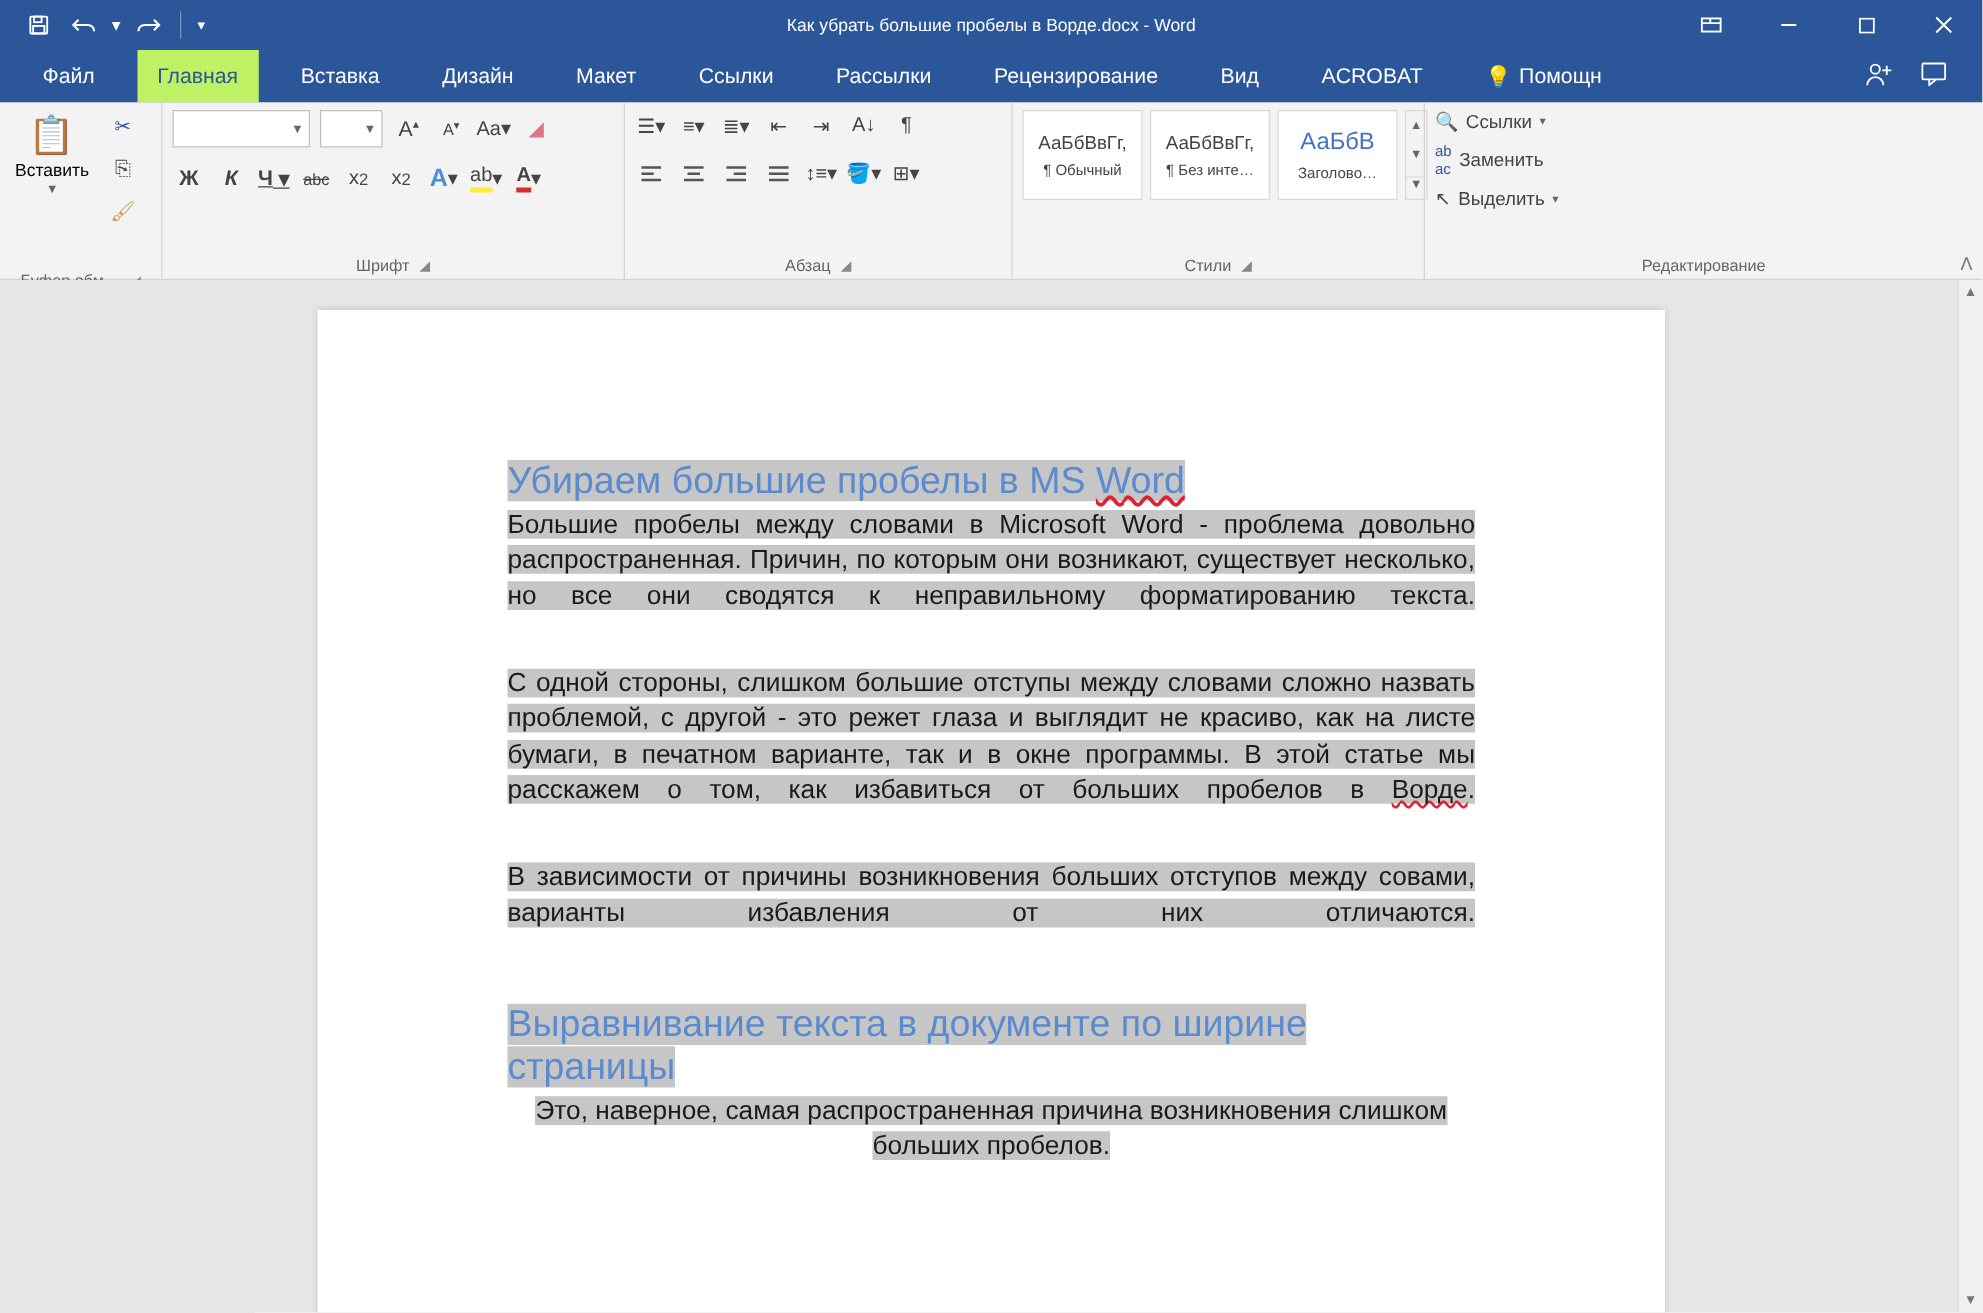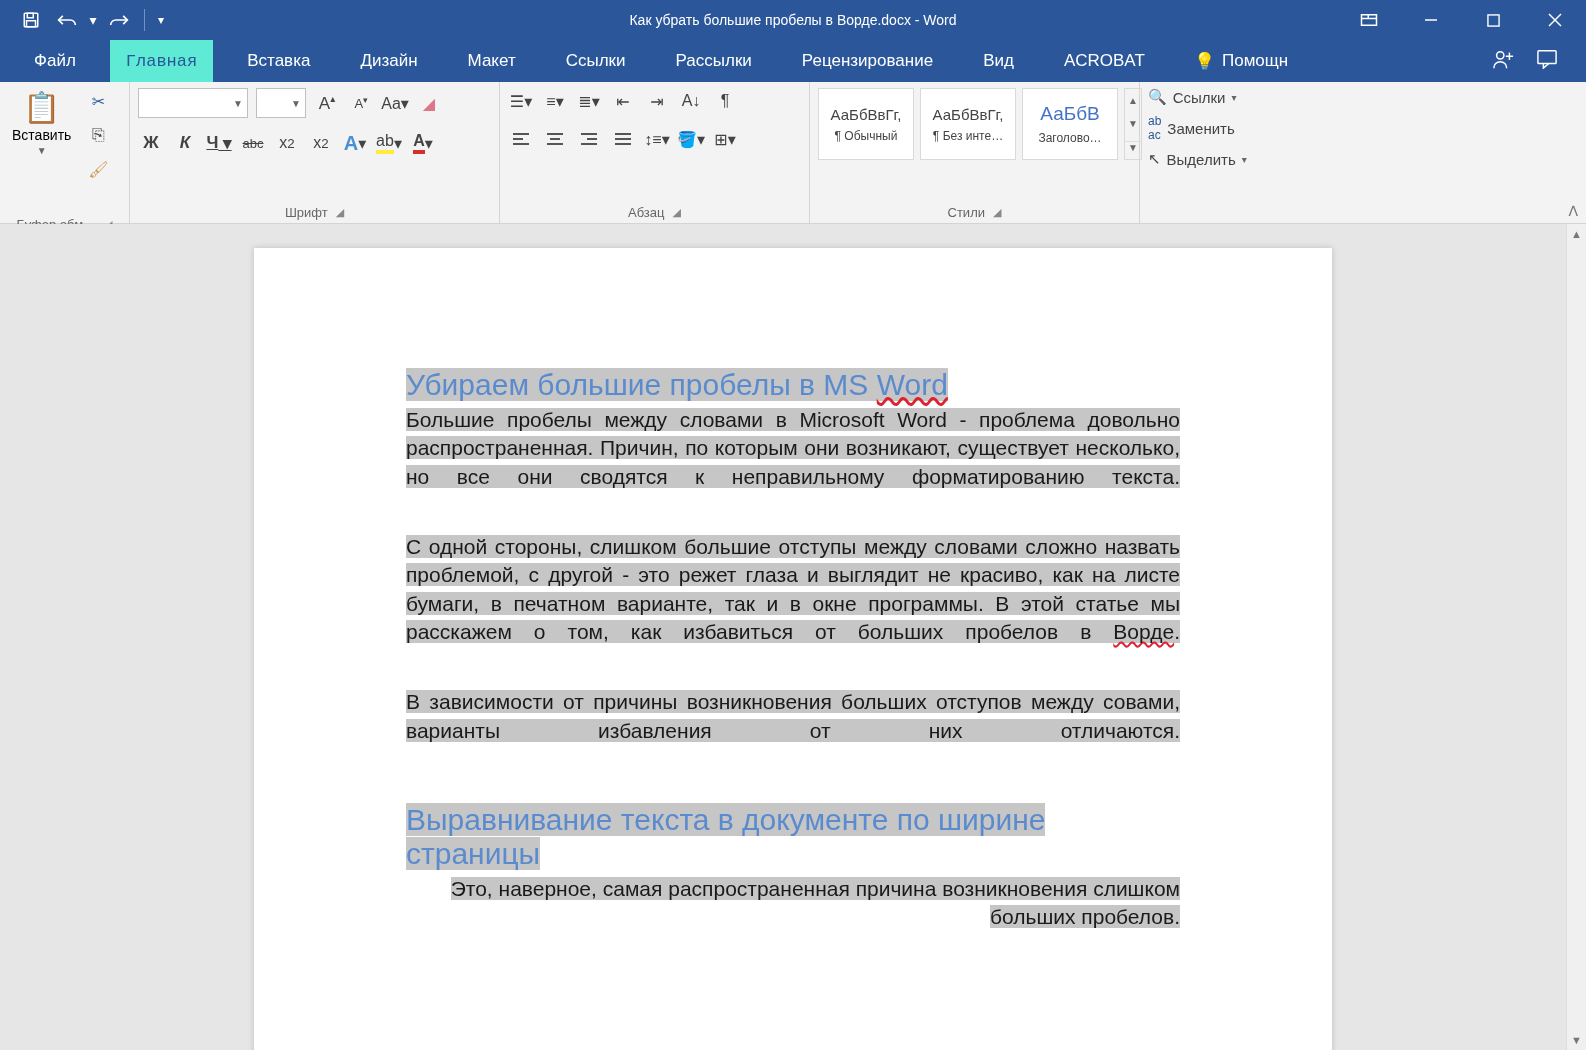--- a/index.html
+++ b/index.html
@@ -27,21 +27,21 @@
     background: #2b579a;
     height: 42px;
     display: flex;
     align-items: stretch;
     color: #fff;
     font-size: 17px;
     padding-left: 18px;
     gap: 18px;
   }
   .tab { display: flex; align-items: center; padding: 0 16px; cursor: pointer; }
-  .tab.active { background: #5eead4; color: #2b579a; font-family: Liberation Mono, monospace; }
+  .tab.active { background: #bef264; color: #2b579a; }
   .tab-right { margin-left: auto; display:flex; align-items:center; gap:22px; padding-right:28px;}
   .tab-right .ic { color:#fff;}
 
   
   .ribbon {
     background: #f3f3f3;
     height: 142px;
     display: flex;
     border-bottom: 1px solid #d4d4d4;
     position: relative;
@@ -340,35 +340,38 @@
             <span style="font-size:12px;color:#2b579a">ab<br>ac</span>
             <span>Заменить</span>
           </div>
         <div class="row">
             <span>↖</span>
             <span>Выделить</span>
             <span style="font-size:10px;color:#666">▾</span>
           </div>
       </div>
     </div>
+    <div class="group-label">
+        <span>Редактирование</span>
+      </div>
     <div class="collapse">ᐱ</div>
   </div>
 </div>
 
 <div class="workspace">
   <div class="page doc">
     <h2><span class="sel"><span>Убираем большие пробелы в MS </span><span class="ul-wavy">Word</span></span></h2>
     <div class="gap-sm" style="height:4px"></div>
     <p class="just-line"><span class="sel blk"><span>Большие пробелы между словами в </span><span style="">Microsoft Word</span><span> - проблема довольно распространенная. Причин, по которым они возникают, существует несколько, но все они сводятся к неправильному форматированию текста.</span></span></p>
     <div class="gap"></div>
     <p class="just-line"><span class="sel blk"><span>С одной стороны, слишком большие отступы между словами сложно назвать проблемой, с другой - это режет глаза и выглядит не красиво, как на листе бумаги, в печатном варианте, так и в окне программы. В этой статье мы расскажем о том, как избавиться от больших пробелов в </span><span class="ul-wavy">Ворде</span><span>.</span></span></p>
     <div class="gap"></div>
     <p class="just-line"><span class="sel blk">В зависимости от причины возникновения больших отступов между совами, варианты избавления от них отличаются.</span></p>
     <div class="gap" style="height:58px"></div>
     <h2><span class="sel">Выравнивание текста в документе по ширине страницы</span></h2>
     <div style="height:4px"></div>
-    <p style="text-align:right"><span class="sel blk">Это, наверное, самая распространенная причина возникновения слишком больших пробелов.</span></p>
+    <p style="text-align:center"><span class="sel blk">Это, наверное, самая распространенная причина возникновения слишком больших пробелов.</span></p>
   </div>
   <div class="vscroll">
     <div class="up">▲</div>
     <div class="dn">▼</div>
   </div>
 </div>
 
 </body></html>

